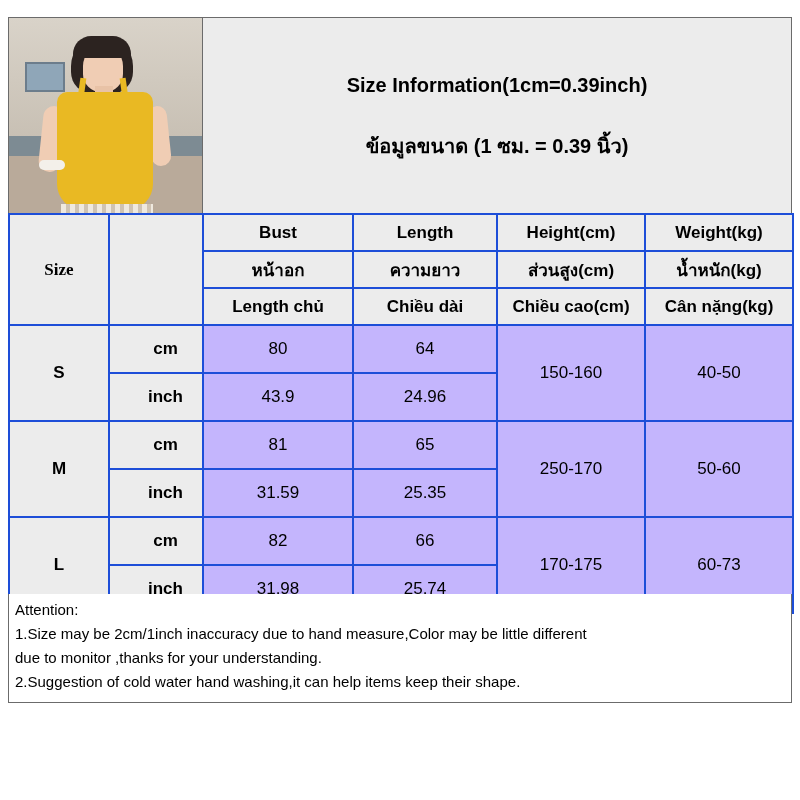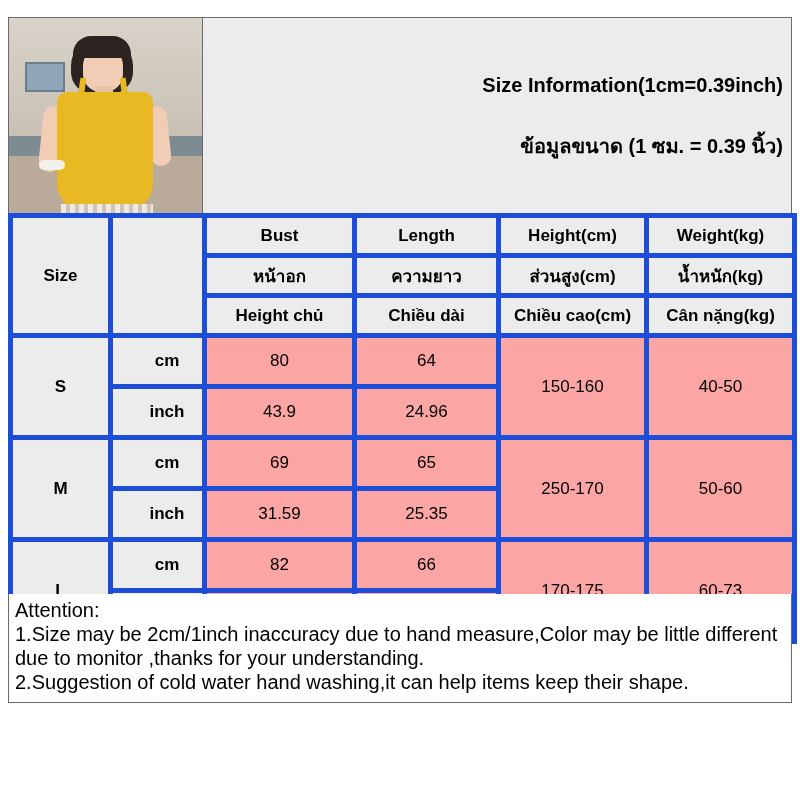--- a/index.html
+++ b/index.html
@@ -132,21 +132,21 @@
   }
   .photo .skirt {
     position: absolute;
     left: 52px; top: 186px; width: 92px; height: 14px;
     background: repeating-linear-gradient(90deg,#efe9df 0 5px,#cfc3b3 5px 9px);
   }
   .title-cell {
     flex: 1;
     display: flex;
     flex-direction: column;
-    align-items: flex-end;
+    align-items: center;
     justify-content: center;
     text-align: center;
     background: #ececec;
     padding: 0 8px;
     box-sizing: border-box;
     gap: 28px;
   }
   .title-line {
     font-weight: bold;
     font-size: 20px;
@@ -156,45 +156,46 @@
   }
   table.sizes {
     position: absolute;
     left: 8px;
     top: 213px;
     width: 784px;
     border-collapse: collapse;
     table-layout: fixed;
   }
   table.sizes td {
-    border: 5px solid #1d4ed8;
+    border: 2px solid #1d4ed8;
     text-align: center;
     vertical-align: middle;
     font-size: 17px;
     color: #000;
     background: #ececec;
   }
   table.sizes td.white {
-    background: #fca5a5;
+    background: #c4b5fd;
   }
   .c-size { width: 100px; }
   .c-unit { width: 94px; }
   .c-bust { width: 150px; }
   .c-len  { width: 144px; }
   .c-hei  { width: 148px; }
   .c-wei  { width: 148px; }
 
   .hdr-sub {
     font-weight: bold;
     font-size: 17px;
     height: 33px;
   }
   .hdr-size {
     font-weight: bold;
     font-size: 26px;
+    font-family: Liberation Serif, serif;
   }
   .size-letter {
     font-weight: bold;
     font-size: 19px;
   }
   .unit-cell {
     font-weight: bold;
     font-size: 17px;
     height: 44px;
     padding-left: 20px;
@@ -209,21 +210,21 @@
     top: 594px;
     width: 784px;
     box-sizing: border-box;
     border: 1px solid #6b6b6b;
     border-top: none;
     background: #ffffff;
     padding: 4px 6px 8px 6px;
   }
   .attention p {
     margin: 0;
-    font-size: 20px;
+    font-size: 15px;
     line-height: 24px;
     color: #000;
   }
 </style>
 </head>
 <body>
 
 <div class="sheet">
 
   <div class="header-row">
@@ -270,21 +271,21 @@
         <td class="hdr-sub">Height(cm)</td>
         <td class="hdr-sub">Weight(kg)</td>
       </tr>
       <tr>
         <td class="hdr-sub">หน้าอก</td>
         <td class="hdr-sub">ความยาว</td>
         <td class="hdr-sub">ส่วนสูง(cm)</td>
         <td class="hdr-sub">น้ำหนัก(kg)</td>
       </tr>
       <tr>
-        <td class="hdr-sub">Height chủ</td>
+        <td class="hdr-sub">Length chủ</td>
         <td class="hdr-sub">Chiều dài</td>
         <td class="hdr-sub">Chiều cao(cm)</td>
         <td class="hdr-sub">Cân nặng(kg)</td>
       </tr>
 
       <tr>
         <td class="size-letter" rowspan="2">S</td>
         <td class="unit-cell">cm</td>
         <td class="val-cell white">80</td>
         <td class="val-cell white">64</td>
@@ -293,21 +294,21 @@
       </tr>
       <tr>
         <td class="unit-cell">inch</td>
         <td class="val-cell white">43.9</td>
         <td class="val-cell white">24.96</td>
       </tr>
 
       <tr>
         <td class="size-letter" rowspan="2">M</td>
         <td class="unit-cell">cm</td>
-        <td class="val-cell white">69</td>
+        <td class="val-cell white">81</td>
         <td class="val-cell white">65</td>
         <td class="val-cell white" rowspan="2">250-170</td>
         <td class="val-cell white" rowspan="2">50-60</td>
       </tr>
       <tr>
         <td class="unit-cell">inch</td>
         <td class="val-cell white">31.59</td>
         <td class="val-cell white">25.35</td>
       </tr>
 

